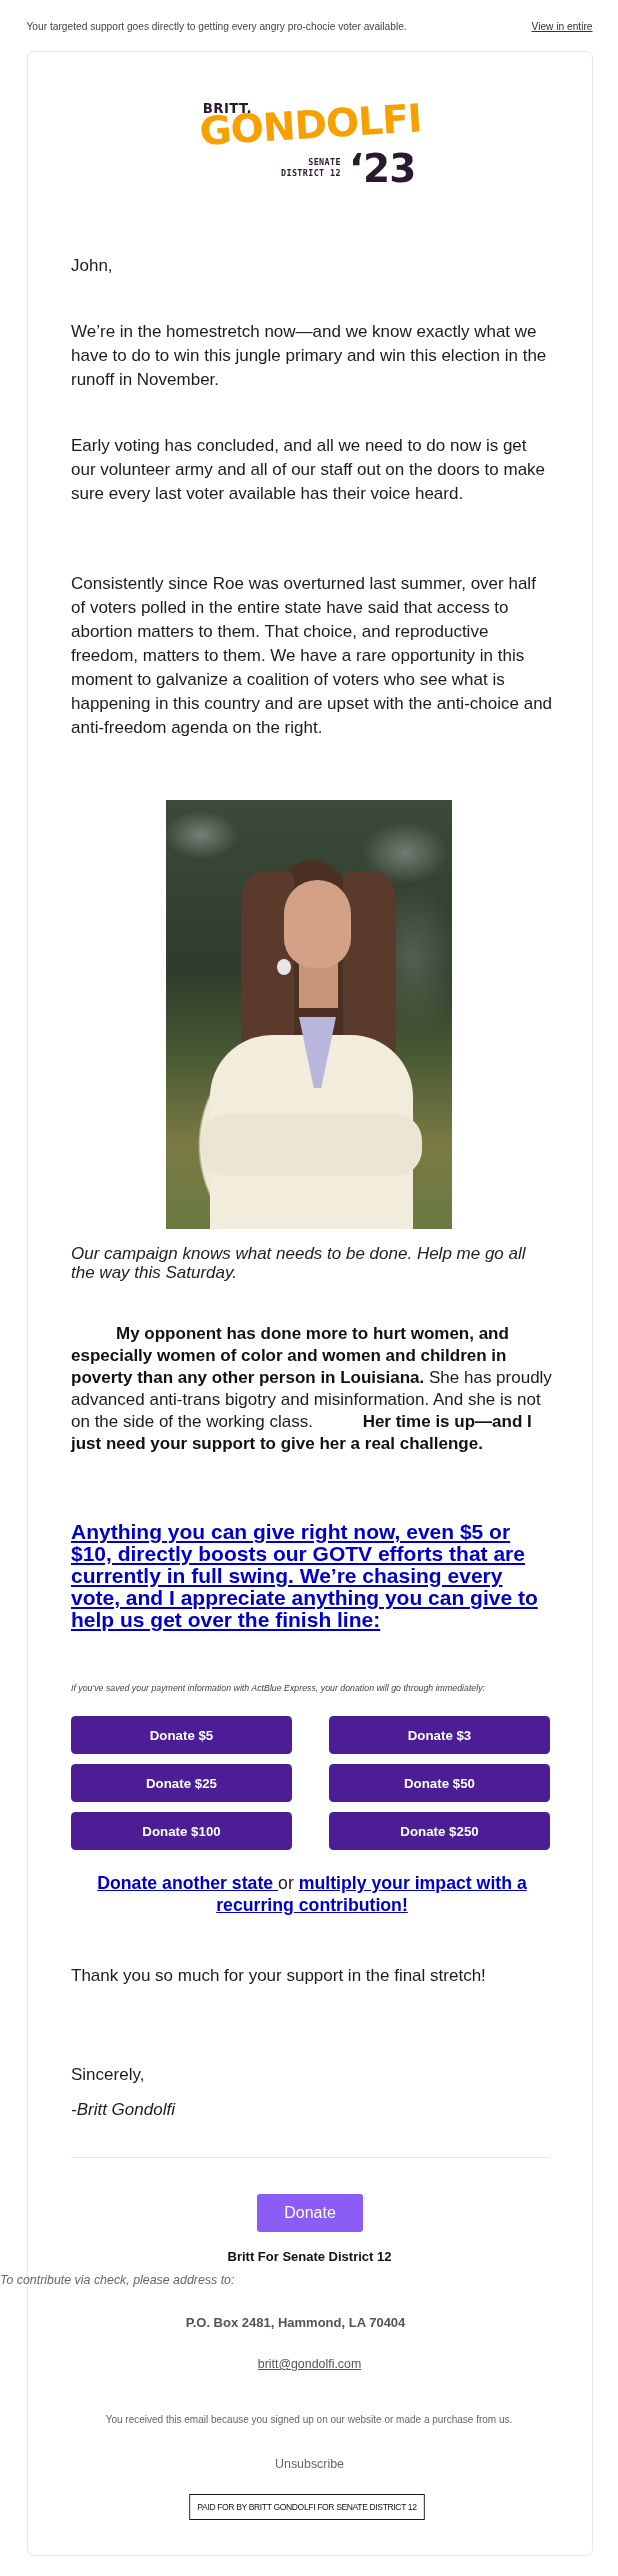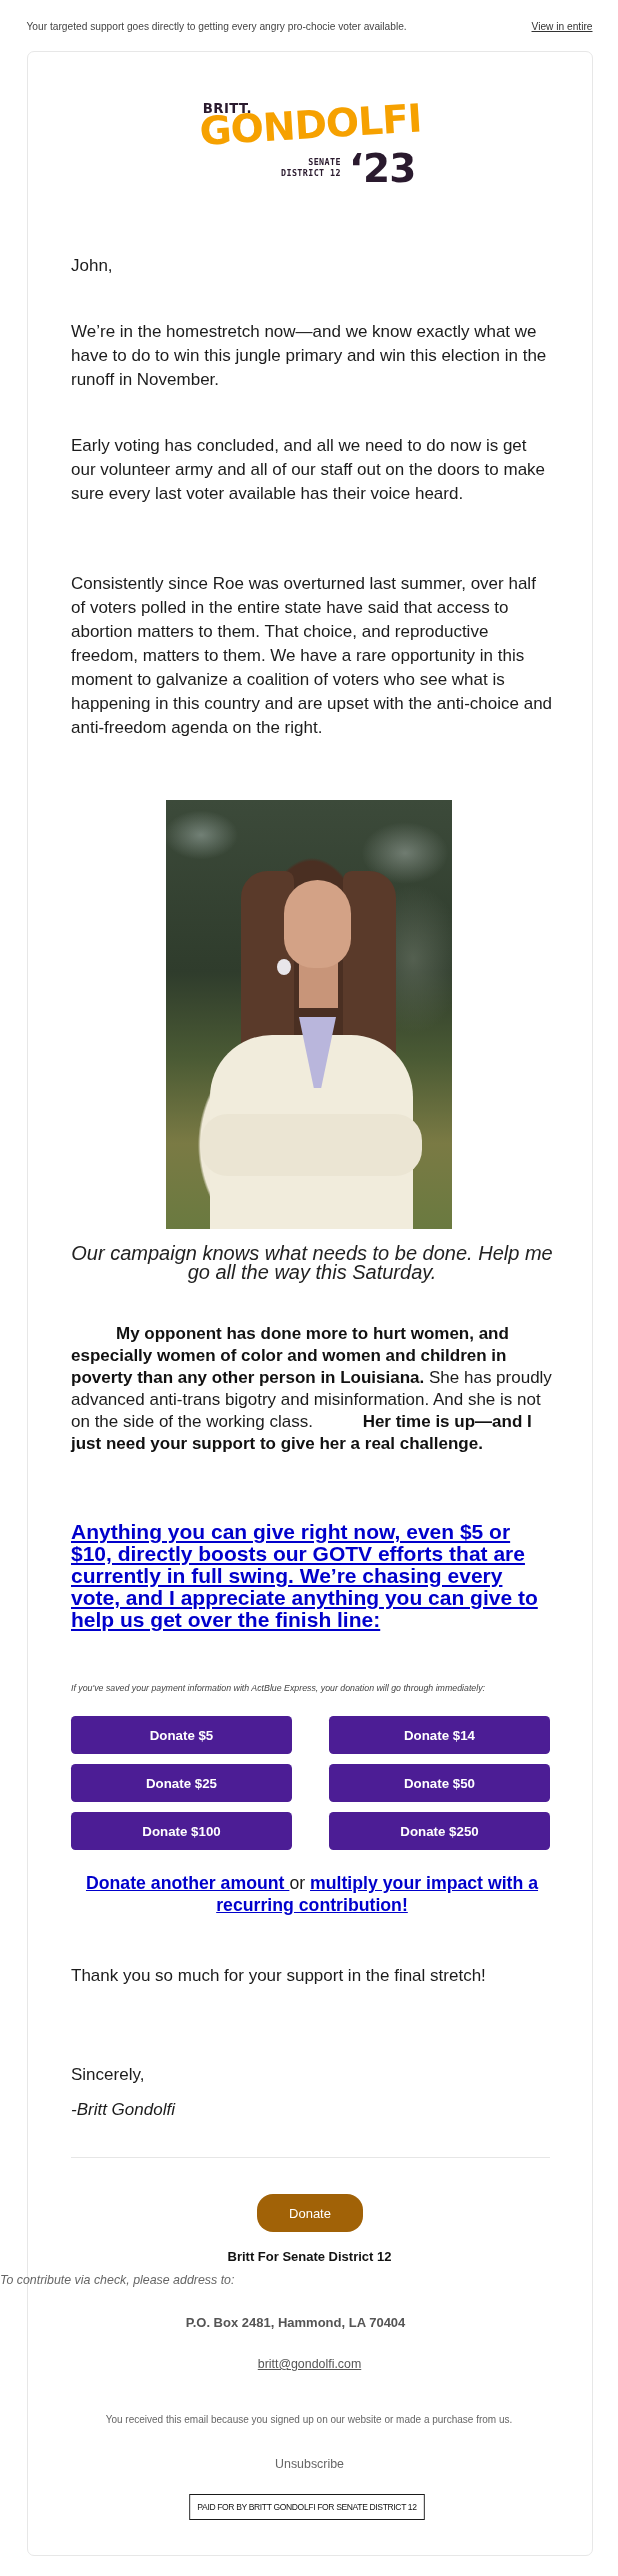--- a/index.html
+++ b/index.html
@@ -35,35 +35,35 @@
   .photo .pants { position: absolute; left: 69px; bottom: 0; width: 163px; height: 35px; background: #1b2a2c; }
   .photo .jacket { position: absolute; left: 44px; bottom: 0; width: 203px; height: 194px; background: #f1ecdc; border-radius: 62px 62px 0 0; }
   .photo .shirt { position: absolute; left: 133px; bottom: 141px; width: 37px; height: 71px; background: #b9b6dc; clip-path: polygon(0 0,100% 0,60% 100%,40% 100%); }
   .photo .arms { position: absolute; left: 35px; bottom: 53px; width: 221px; height: 62px; background: #ebe5d3; border-radius: 26.5px; }
   .photo .hair-l { position: absolute; left: 75px; top: 71px; width: 53px; height: 221px; background: #5a3a2a; border-radius: 26.5px 8.8px 26.5px 26.5px; }
   .photo .hair-r { position: absolute; left: 177px; top: 71px; width: 53px; height: 212px; background: #5a3a2a; border-radius: 8.8px 26.5px 26.5px 26.5px; }
   .photo .face { position: absolute; left: 118px; top: 80px; width: 67px; height: 88px; background: #d3a286; border-radius: 34px 34px 30px 30px; }
   .photo .neck { position: absolute; left: 133px; top: 155px; width: 39px; height: 53px; background: #c89579; }
   .photo .earring { position: absolute; left: 111px; top: 159px; width: 14px; height: 16px; background: #e8e6ea; border-radius: 50%; }
 
-  .caption { position: absolute; left: 71px; width: 482px; top: 1244px; text-align: center; font-style: italic; font-size: 20px; line-height: 19.4px; color: #222; }
+  .caption { position: absolute; left: 71px; width: 482px; top: 1244px; text-align: left; font-style: italic; font-size: 17px; line-height: 19.4px; color: #222; }
 
   .cta { position: absolute; left: 71px; width: 482px; top: 1521px; font-size: 21px; line-height: 22px; font-weight: 700; color: #0000cc; text-decoration: underline; cursor: pointer; }
 
   .express-note { position: absolute; left: 71px; top: 1683px; font-size: 8.8px; font-style: italic; color: #444; }
 
   .donate-btn { position: absolute; width: 221px; height: 38px; border-radius: 4.4px; background: #4c1d95; color: #fff; font-weight: 700; font-size: 13.3px; display: flex; align-items: center; justify-content: center; cursor: pointer; }
 
   .alt-links { position: absolute; left: 71px; width: 482px; top: 1872px; text-align: center; font-size: 17.7px; line-height: 22px; font-weight: 700; color: #1a1a1a; }
   .alt-links a { color: #0000cc; text-decoration: underline; cursor: pointer; }
   .alt-links .or { font-weight: 400; }
 
   .divider { position: absolute; left: 71px; width: 479px; top: 2157px; height: 0.9px; background: #e6e6e6; }
 
-  .footer-donate { position: absolute; left: 257px; top: 2194px; width: 106px; height: 38px; border-radius: 16px; background: #a16207; color: #fff; font-size: 13px; display: flex; align-items: center; justify-content: center; cursor: pointer; }
+  .footer-donate { position: absolute; left: 257px; top: 2194px; width: 106px; height: 38px; border-radius: 3px; background: #8b5cf6; color: #fff; font-size: 16px; display: flex; align-items: center; justify-content: center; cursor: pointer; }
   .org-name { position: absolute; left: 0; width: 619px; top: 2249px; text-align: center; font-weight: 700; font-size: 13px; color: #111; }
   .check-note { position: absolute; left: 0; width: 619px; top: 2273px; font-style: italic; font-size: 12.4px; color: #666; }
   .address { position: absolute; left: 0; width: 591px; top: 2315px; text-align: center; font-weight: 700; font-size: 13px; color: #555; }
   .email { position: absolute; left: 0; width: 619px; top: 2357px; text-align: center; font-size: 12.4px; color: #555; text-decoration: underline; cursor: pointer; }
   .reason { position: absolute; left: 88px; width: 442px; top: 2411px; text-align: center; font-size: 10px; line-height: 18.6px; color: #666; }
   .unsub { position: absolute; left: 0; width: 619px; top: 2457px; text-align: center; font-size: 12.4px; color: #666; cursor: pointer; }
   .paid-box { position: absolute; left: 179px; top: 2494px; width: 256px; height: 26px; border: 1.8px solid #1a1a1a; display: flex; align-items: center; justify-content: center; font-family: "Liberation Sans", sans-serif; font-size: 9.3px; letter-spacing: -0.4px; color: #111; transform: scaleX(0.92); }
 </style>
 </head>
 <body>
@@ -107,28 +107,28 @@
 
 <div class="body-text" style="top:1323px; line-height:22px;">
   <span class="bold">My opponent has done more to hurt women, and especially women of color and women and children in poverty than any other person in Louisiana.</span><span> She has proudly advanced anti-trans bigotry and misinformation. And she is not on the side of the working class. </span><span class="bold">Her time is up—and I just need your support to give her a real challenge.</span>
 </div>
 
 <a class="cta">Anything you can give right now, even $5 or $10, directly boosts our GOTV efforts that are currently in full swing. We’re chasing every vote, and I appreciate anything you can give to help us get over the finish line:</a>
 
 <div class="express-note">If you've saved your payment information with ActBlue Express, your donation will go through immediately:</div>
 
 <a class="donate-btn" style="left:71px; top:1716px;">Donate $5</a>
-<a class="donate-btn" style="left:329px; top:1716px;">Donate $14</a>
+<a class="donate-btn" style="left:329px; top:1716px;">Donate $3</a>
 <a class="donate-btn" style="left:71px; top:1764px;">Donate $25</a>
 <a class="donate-btn" style="left:329px; top:1764px;">Donate $50</a>
 <a class="donate-btn" style="left:71px; top:1812px;">Donate $100</a>
 <a class="donate-btn" style="left:329px; top:1812px;">Donate $250</a>
 
 <div class="alt-links">
-  <a>Donate another amount </a><span class="or">or</span> <a>multiply your impact with a recurring contribution!</a>
+  <a>Donate another state </a><span class="or">or</span> <a>multiply your impact with a recurring contribution!</a>
 </div>
 
 <div class="body-text" style="top:1964px;">Thank you so much for your support in the final stretch!</div>
 <div class="body-text" style="top:2031px;margin-top:32px;">Sincerely,</div>
 <div class="body-text" style="top:2098px; font-style:italic;">-Britt Gondolfi</div>
 
 <div class="divider"></div>
 
 <a class="footer-donate">Donate</a>
 <div class="org-name">Britt For Senate District 12</div>

